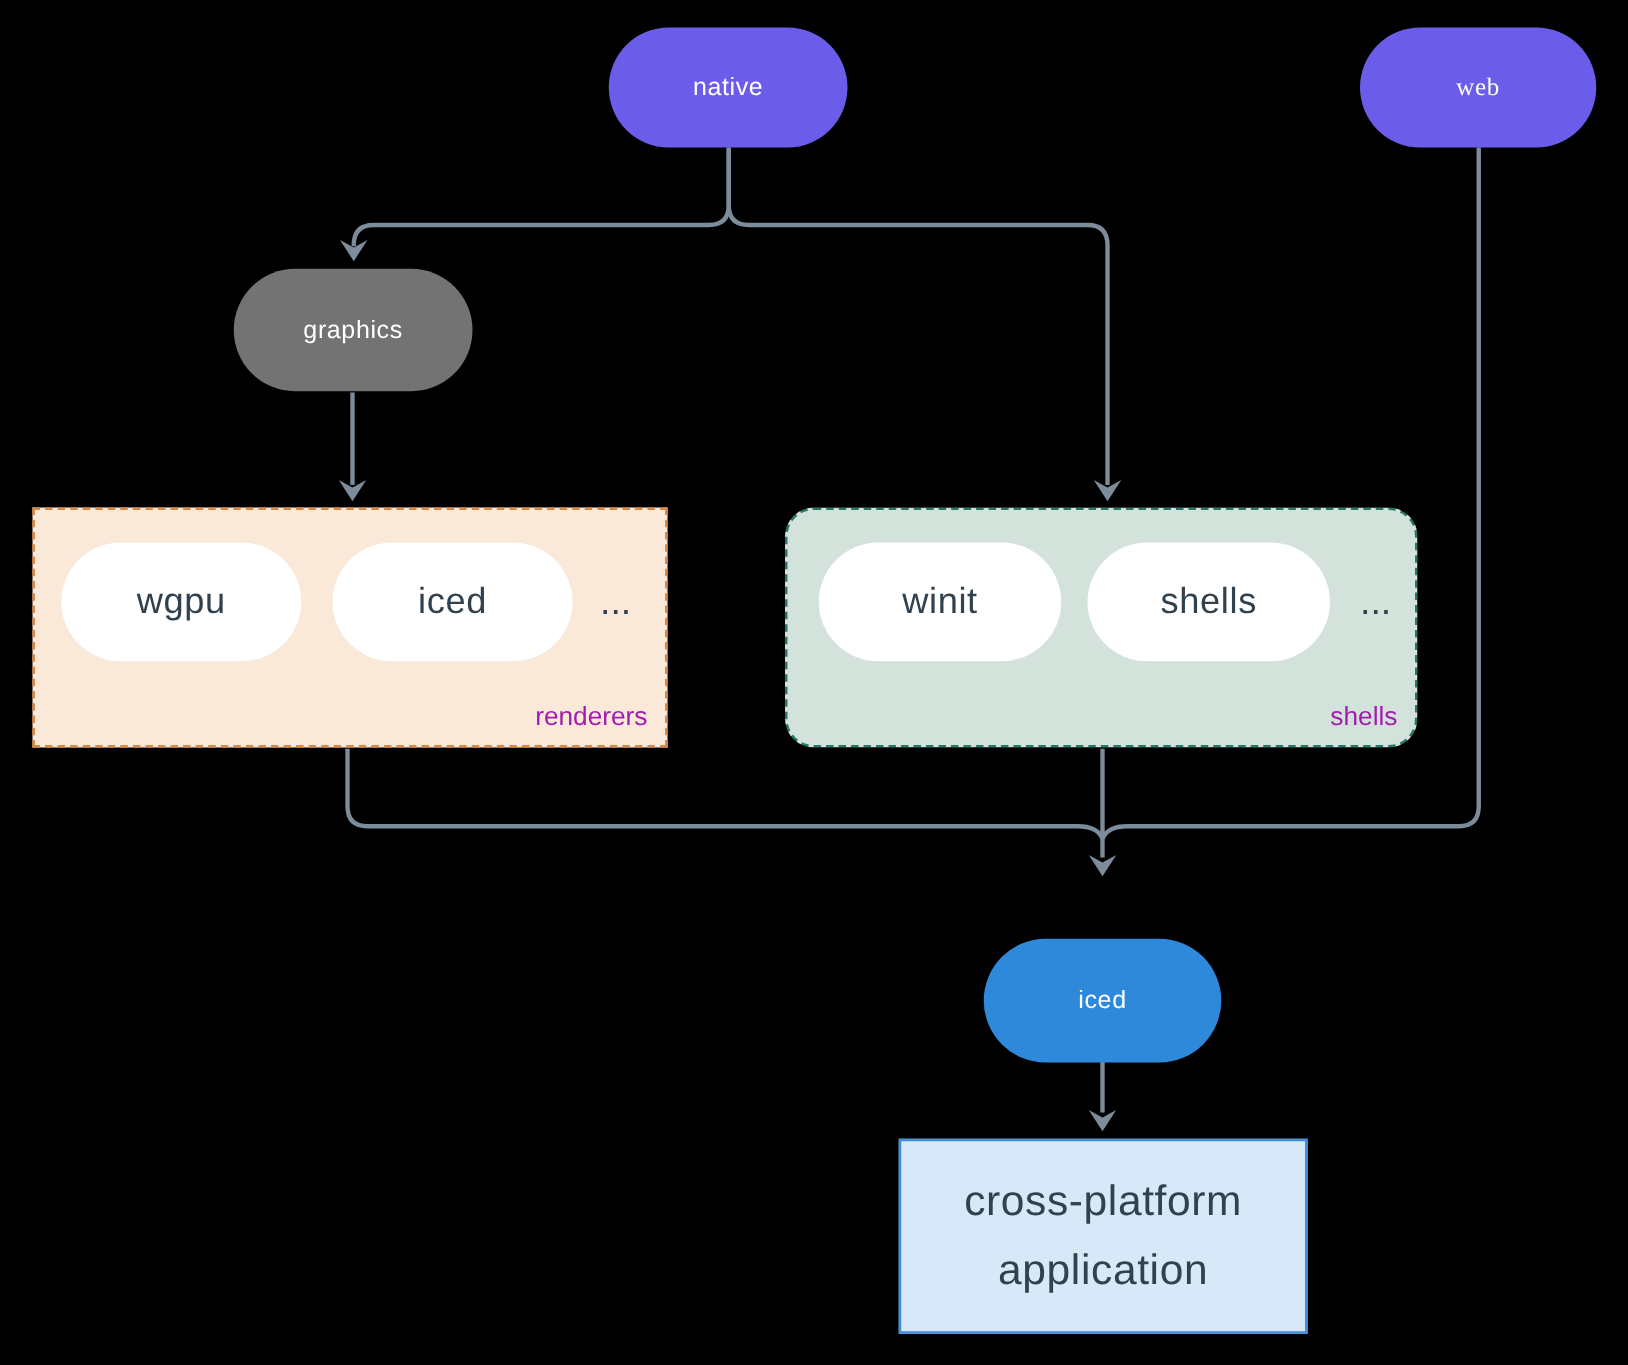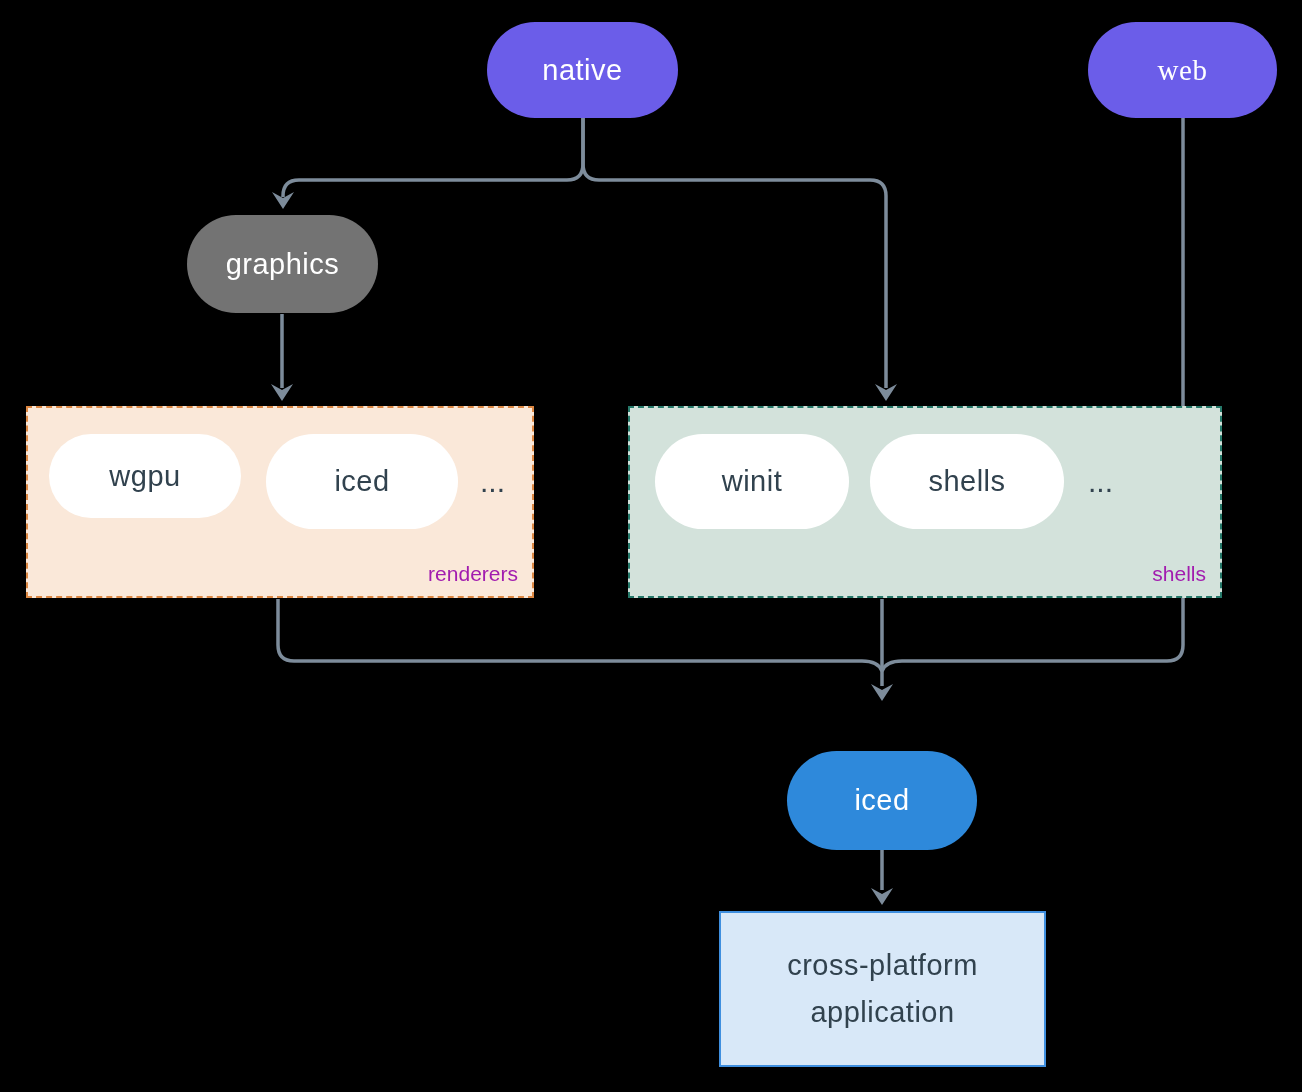--- a/index.html
+++ b/index.html
@@ -30,21 +30,21 @@
   .arrowhead {
     fill: #7d8c9b;
     stroke: none;
   }
   .pill {
     position: absolute;
     display: flex;
     align-items: center;
     justify-content: center;
     border-radius: 50px;
-    font-size: 29px;
+    font-size: 20px;
     letter-spacing: 0.5px;
     color: #ffffff;
   }
   .pill-purple { background: #6b5de9; }
   .pill-orange { background: #737373; }
   .pill-blue   { background: #2e89db; margin-top: 44px; }
   .group-box {
     position: absolute;
     box-sizing: border-box;
   }
@@ -87,21 +87,21 @@
     top: 911px;
     width: 327px;
     height: 156px;
     box-sizing: border-box;
     background: #d8e8f8;
     border: 2px solid #3f8fdf;
     display: flex;
     align-items: center;
     justify-content: center;
     text-align: center;
-    font-size: 29px;
+    font-size: 34px;
     line-height: 1.62;
     letter-spacing: 0.5px;
     color: #31424e;
     padding: 0 20px;
   }
 </style>
 </head>
 <body>
 
 <div id="canvas">
@@ -134,31 +134,31 @@
 
   <div class="pill pill-purple" style="left:1088px; top:22px; width:189px; height:96px;font-family:Liberation Serif, serif;">
     <span>web</span>
   </div>
 
   <div class="pill pill-orange" style="left:187px; top:215px; width:191px; height:98px;">
     <span>graphics</span>
   </div>
 
   <div class="group-box group-renderers" style="left:26px; top:406px; width:508px; height:192px;">
-    <div class="inner-pill" style="left:21px; top:26px; width:192px; height:84px;">
+    <div class="inner-pill" style="left:21px; top:26px; width:192px; height:95px;">
       <span>wgpu</span>
     </div>
     <div class="inner-pill" style="left:238px; top:26px; width:192px; height:95px;">
       <span>iced</span>
     </div>
     <div class="ellipsis" style="left:452px; top:26px; height:95px;">...</div>
     <div class="group-label">renderers</div>
   </div>
 
-  <div class="group-box group-shells" style="left:628px; top:406px; width:594px; height:192px;">
+  <div class="group-box group-shells" style="left:628px; top:406px; width:506px; height:192px;border-radius:23px;">
     <div class="inner-pill" style="left:25px; top:26px; width:194px; height:95px;">
       <span>winit</span>
     </div>
     <div class="inner-pill" style="left:240px; top:26px; width:194px; height:95px;">
       <span>shells</span>
     </div>
     <div class="ellipsis" style="left:458px; top:26px; height:95px;">...</div>
     <div class="group-label">shells</div>
   </div>
 

